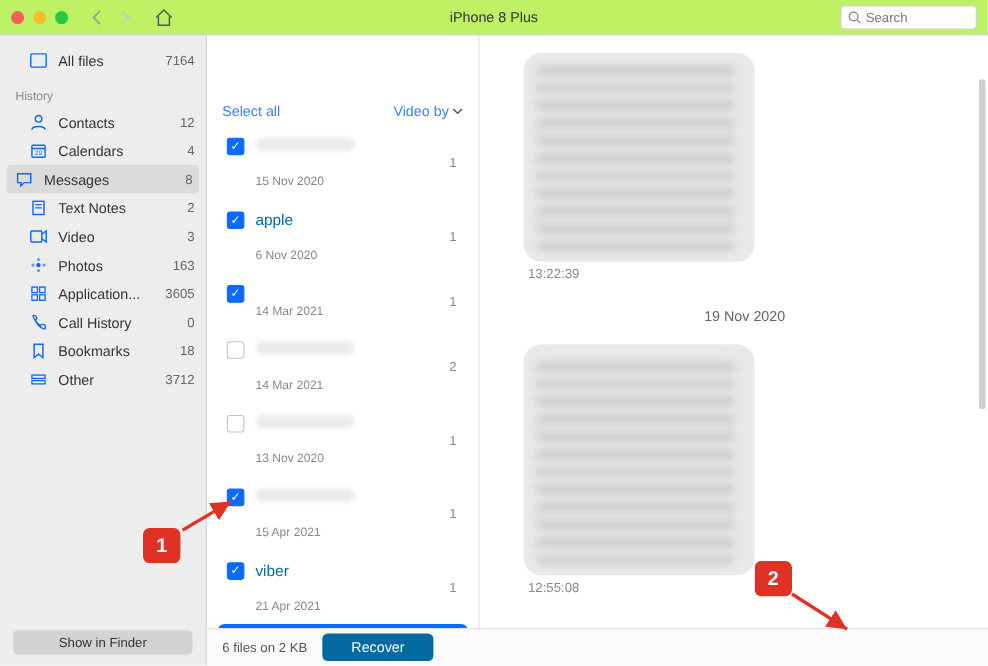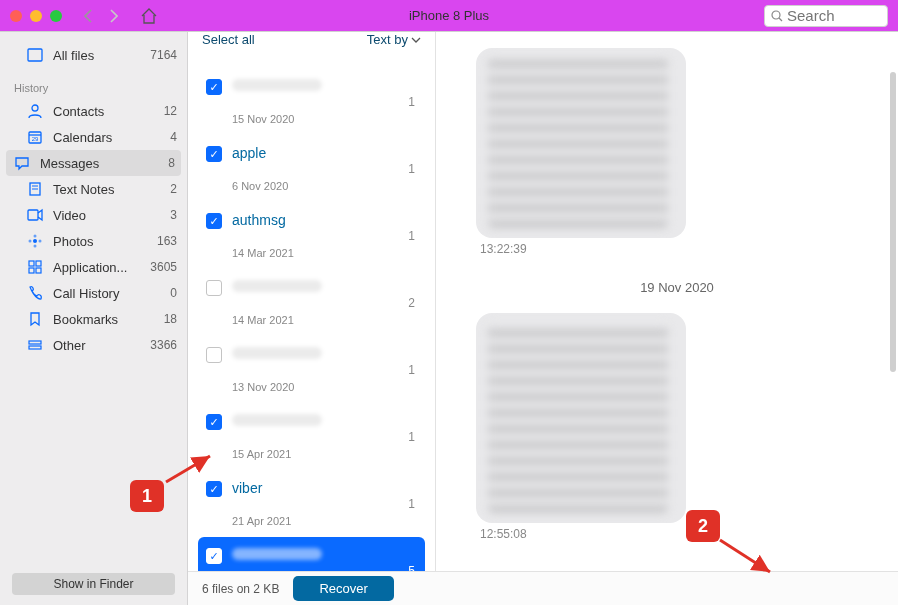--- a/index.html
+++ b/index.html
@@ -10,21 +10,21 @@
       background: #fff;
       width: 898px;
       height: 605px;
       overflow: hidden;
       position: relative;
     }
     
     
     .toolbar {
       height: 32px;
-      background: #d946ef;
+      background: #bef264;
       border-bottom: 1px solid #d0d0d0;
       display: flex;
       align-items: center;
       padding: 0 10px;
       position: relative;
     }
     .traffic { display: flex; gap: 8px; align-items: center; }
     .dot { width: 12px; height: 12px; border-radius: 50%; }
     .dot-r { background: #ff5f57; }
     .dot-y { background: #ffbd2e; }
@@ -38,21 +38,21 @@
       align-items: center;
       background: #fff;
       border: 1px solid #d0d0d0;
       border-radius: 4px;
       height: 22px;
       width: 124px;
       padding: 0 6px;
       gap: 4px;
     }
     .search-wrap input {
-      border: none; outline: none; width: 100%; font-size: 15px;
+      border: none; outline: none; width: 100%; font-size: 12px;
     }
     
     
     .columns { display: flex; height: calc(100% - 32px); }
     
     
     .sidebar {
       width: 188px;
       background: #eeedee;
       border-right: 1px solid #d4d3d4;
@@ -86,25 +86,26 @@
     
     .mid {
       width: 248px;
       border-right: 1px solid #e2e2e2;
       display: flex;
       flex-direction: column;
     }
     .mid-header {
       height: 30px;
       display: flex;
-      align-items: flex-start;
+      align-items: flex-end;
       justify-content: space-between;
       padding: 0 14px;
-      color: #0c4a6e;
+      color: #3b82f6;
       font-size: 13px;
+      margin-top: 48px;
     }
     .sort-by { display: flex; align-items: center; gap: 3px; }
     .conv-list { padding: 6px 10px 0; overflow-y: auto; }
     .conv {
       display: flex;
       align-items: flex-start;
       padding: 10px 10px 10px 8px;
       border-radius: 6px;
       position: relative;
     }
@@ -362,31 +363,31 @@
           <span class="side-count">18</span>
         </div>
         <div class="side-item">
           <span class="side-icon">
             <svg width="16" height="16" viewBox="0 0 16 16">
               <rect x="2" y="4" width="12" height="3" stroke="#0a6aff" stroke-width="1.2" fill="none"></rect>
               <rect x="2" y="9" width="12" height="3" stroke="#0a6aff" stroke-width="1.2" fill="none"></rect>
             </svg>
           </span>
           <span class="side-label">Other</span>
-          <span class="side-count">3366</span>
+          <span class="side-count">3712</span>
         </div>
       </div>
     <div class="show-finder">Show in Finder</div>
   </div>
 
   <div class="mid">
     <div class="mid-header">
       <span>Select all</span>
       <span class="sort-by">
-        <span>Text by</span>
+        <span>Video by</span>
         <span>
           <svg width="10" height="8" viewBox="0 0 10 8">
               <path d="M1 2 L5 6 L9 2" stroke="#555" stroke-width="1.3" fill="none"></path>
             </svg>
         </span>
       </span>
     </div>
     <div class="conv-list" id="conv-list">
         <div class="conv">
           <div class="chk checked">
@@ -406,21 +407,20 @@
             <div class="conv-name"><span>apple</span></div>
             <div class="conv-date">6 Nov 2020</div>
           </div>
           <div class="conv-count">1</div>
         </div>
         <div class="conv">
           <div class="chk checked">
             <span class="chk-tick">✓</span>
           </div>
           <div class="conv-body">
-            <div class="conv-name"><span>authmsg</span></div>
             <div class="conv-date">14 Mar 2021</div>
           </div>
           <div class="conv-count">1</div>
         </div>
         <div class="conv">
           <div class="chk"></div>
           <div class="conv-body">
             <div class="conv-name"><span class="blur-name"></span></div>
             <div class="conv-date">14 Mar 2021</div>
           </div>

